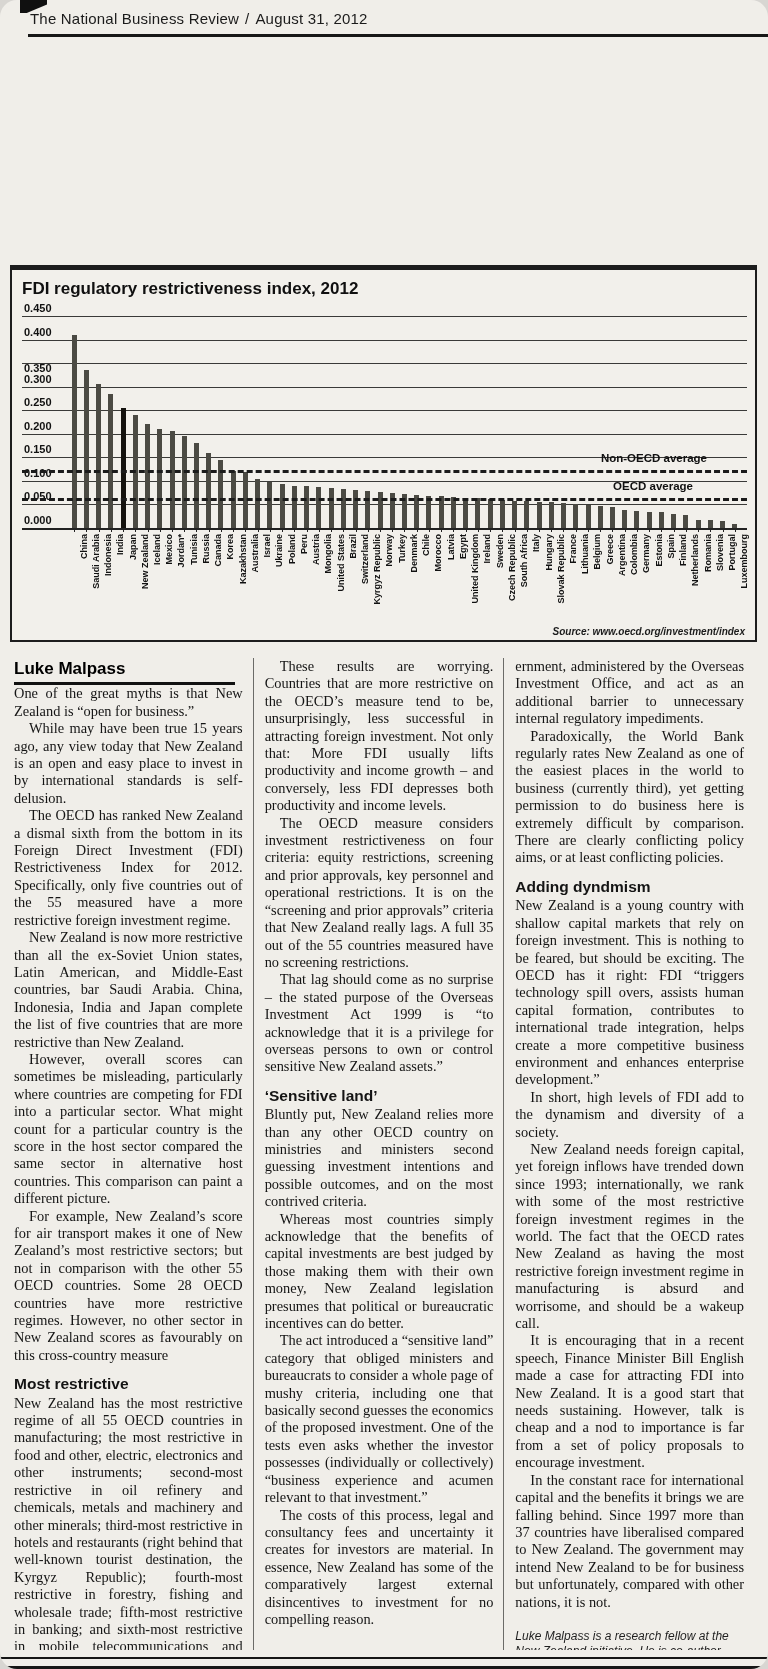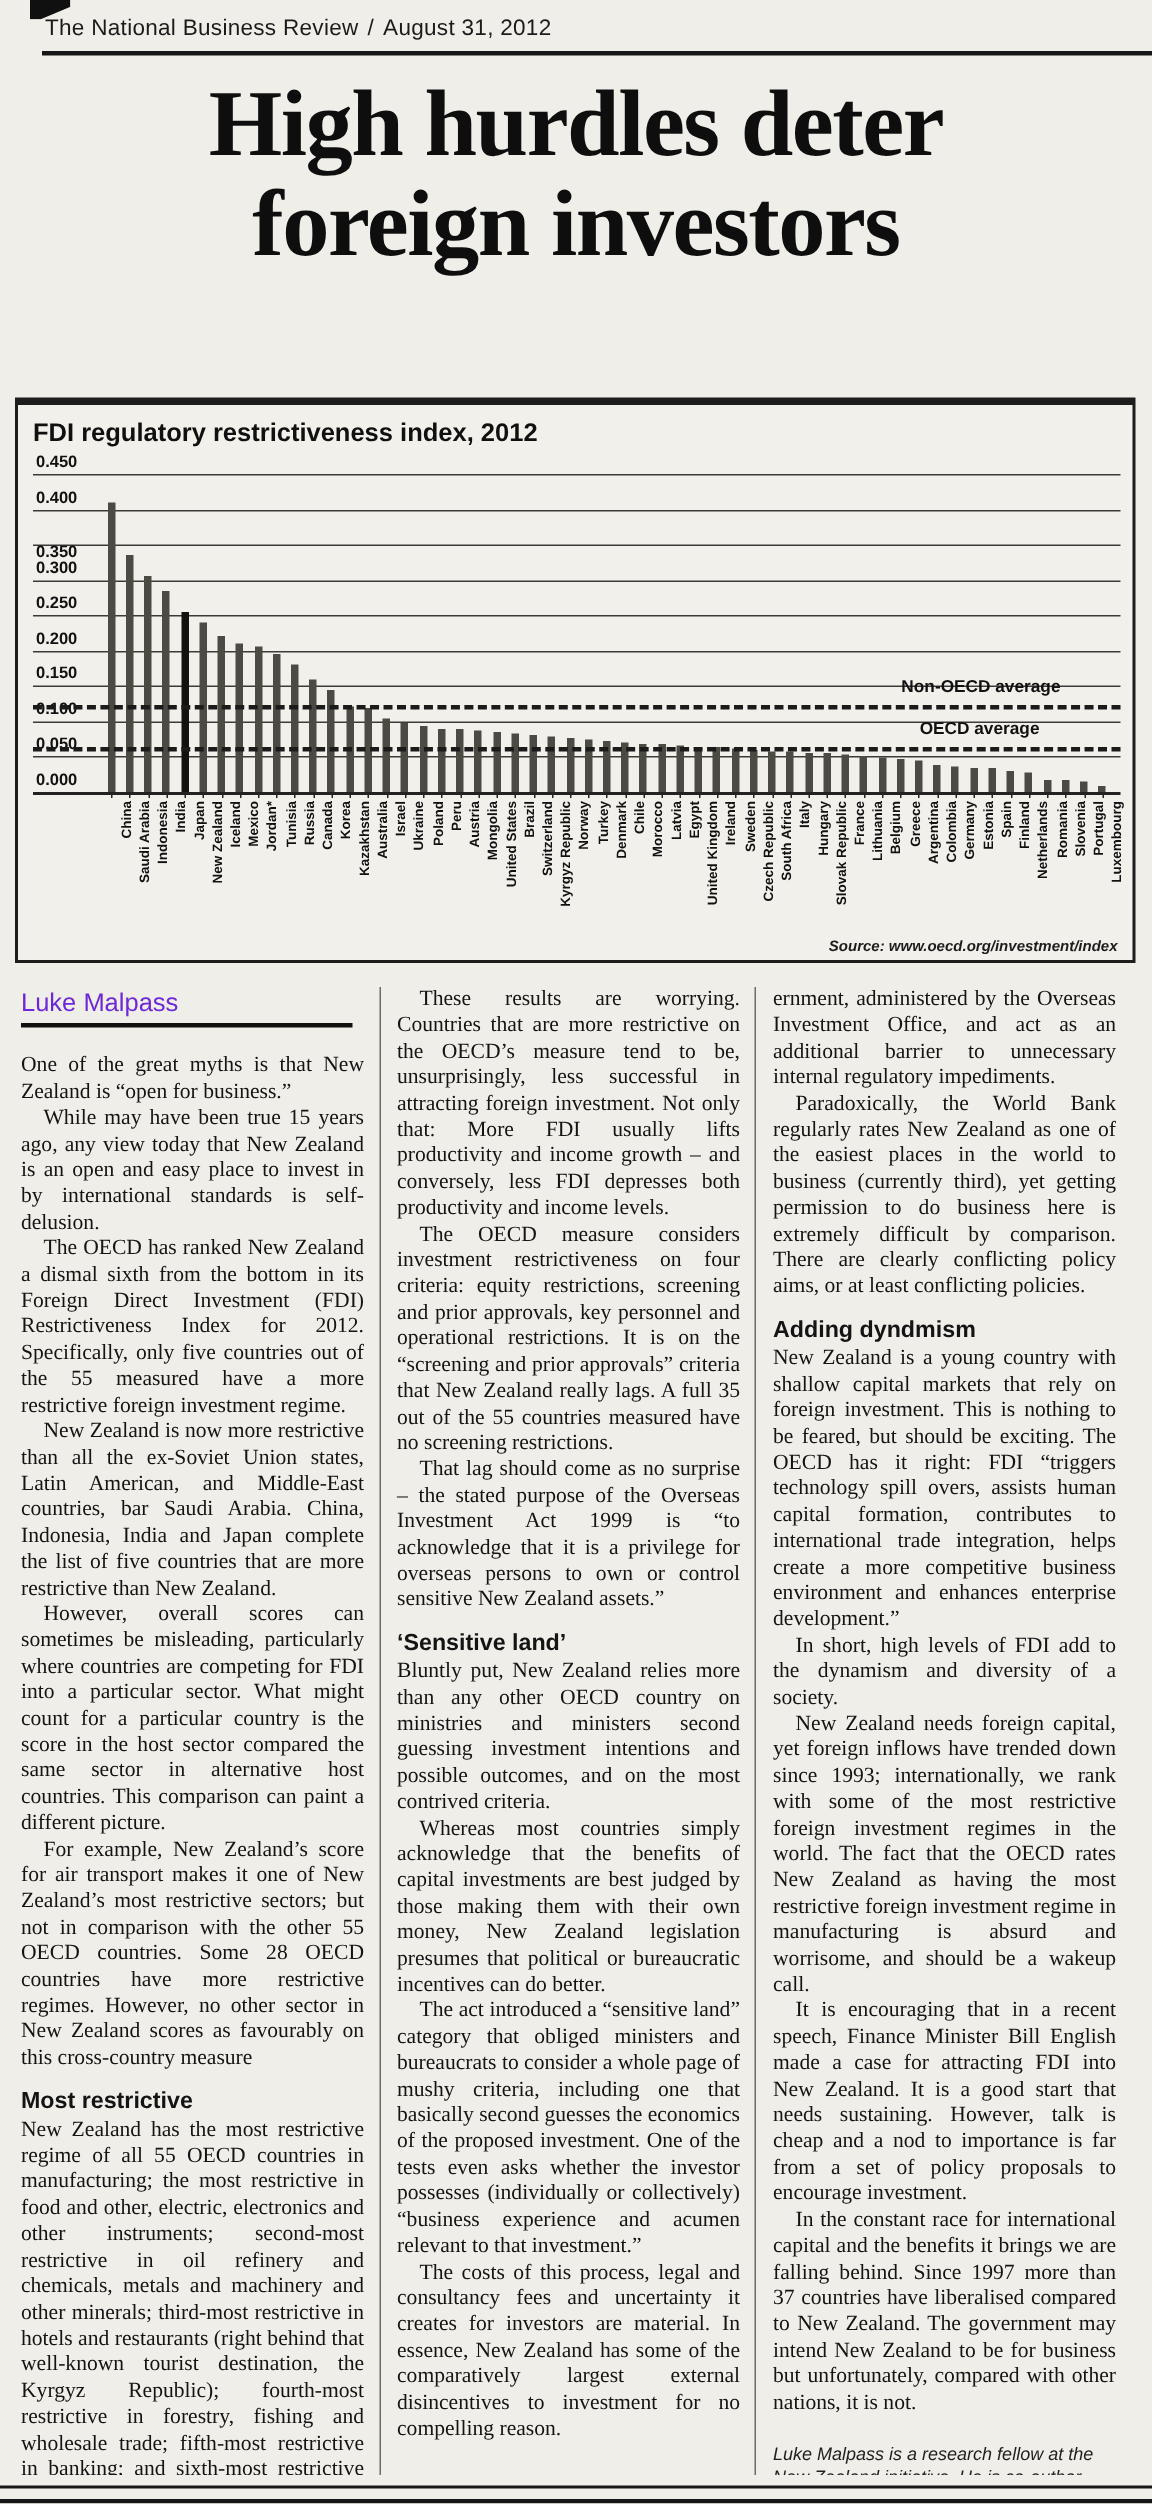--- a/index.html
+++ b/index.html
@@ -1,17 +1,17 @@
 <!DOCTYPE html>
 <html><head>
 <meta charset="utf-8">
 <style>
   html,body{margin:0;padding:0;background:#d8d6d2;}
   .page{position:relative;width:768px;height:1669px;margin:0 auto;background:#f0eee9;
-        font-family:"Liberation Sans",sans-serif;color:#161616;overflow:hidden;}
+        font-family:"Liberation Sans",sans-serif;color:#161616;overflow:hidden;border-radius:17px;}
   
   .corner-mark{position:absolute;left:20px;top:0;width:27px;height:13px;background:#101010;
         clip-path:polygon(0 0,100% 0,100% 35%,25% 100%,0 100%);}
   .masthead{padding:10px 0 0 30px;font-size:15px;letter-spacing:.2px;color:#1b1b1b;}
   .masthead .sep{padding:0 6px;}
   .masthead-rule{height:3px;background:#171717;margin:7px 0 0 28px;}
   .kicker{margin:27px 0 0 30px;font-size:13px;font-weight:bold;letter-spacing:2px;color:#8f8d89;}
   .headline{margin:12px 0 0;text-align:center;font-family:"Liberation Serif",serif;
         font-weight:bold;font-size:63px;line-height:1.06;letter-spacing:-1px;color:#0e0e0e;}
   
@@ -34,22 +34,22 @@
   .xslot span{position:absolute;top:6px;left:calc(50% + 4.5px);white-space:nowrap;
         font-size:9px;font-weight:bold;color:#111;transform-origin:0 0;
         transform:rotate(-90deg) translateX(-100%);}
   .chart-source{position:absolute;bottom:3px;right:10px;font-size:10px;font-weight:bold;font-style:italic;color:#1c1c1c;}
   
   .article{position:absolute;left:14px;top:658px;width:740px;height:992px;display:flex;
         font-family:"Liberation Serif",serif;font-size:14.4px;line-height:17.4px;
         text-align:justify;color:#141414;overflow:hidden;}
   .col{flex:1;padding-right:10px;box-sizing:border-box;}
   .col + .col{border-left:1px solid #6b6b68;padding-left:11px;}
-  .byline{font-family:"Liberation Sans",sans-serif;font-weight:normal;font-size:17px;color:#6d28d9;
-        border-bottom:3px solid #111;padding-bottom:5px;margin:2px 8px 17px 0;text-align:left;}
+  .byline{font-family:"Liberation Sans",sans-serif;font-weight:bold;font-size:17px;color:#000000;
+        border-bottom:3px solid #111;padding-bottom:5px;margin:2px 8px 0 0;text-align:left;}
   .h{font-family:Liberation Sans, sans-serif;font-weight:bold;font-size:15.5px;
         margin:11px 0 2px;text-align:left;}
   .p{margin:0;text-indent:15px;}
   .p.first{text-indent:0;}
   .bio{font-family:"Liberation Sans",sans-serif;font-style:italic;font-size:12px;
         line-height:15px;margin-top:18px;color:#1f1f1f;text-align:left;}
   .rule-a{position:absolute;left:0;right:0;bottom:10px;height:2px;background:#161616;}
   .rule-b{position:absolute;left:0;right:0;bottom:0;height:3px;background:#161616;}
 </style>
 </head>
@@ -58,24 +58,20 @@
 <div class="page">
 
   <div class="corner-mark"></div>
 
   <div class="masthead">
     <span>The National Business Review</span><span class="sep">/</span><span>August 31, 2012</span>
   </div>
   <div class="masthead-rule"></div>
 
 
-  <h1 class="headline">
-    <span>High hurdles deter</span><br>
-    <span>foreign investors</span>
-  </h1>
 
   <div class="chart-box">
     <div class="chart-title">FDI regulatory restrictiveness index, 2012</div>
     <div class="chart-body" id="chart-body">
         <div class="gridline" style="top: 0px;"></div>
         <div class="ylab" style="top: -14px;">0.450</div>
         <div class="gridline" style="top: 23.5556px;"></div>
         <div class="ylab" style="top: 9.55556px;">0.400</div>
         <div class="gridline" style="top: 47.1111px;"></div>
         <div class="ylab" style="top: 46px;">0.350</div>

